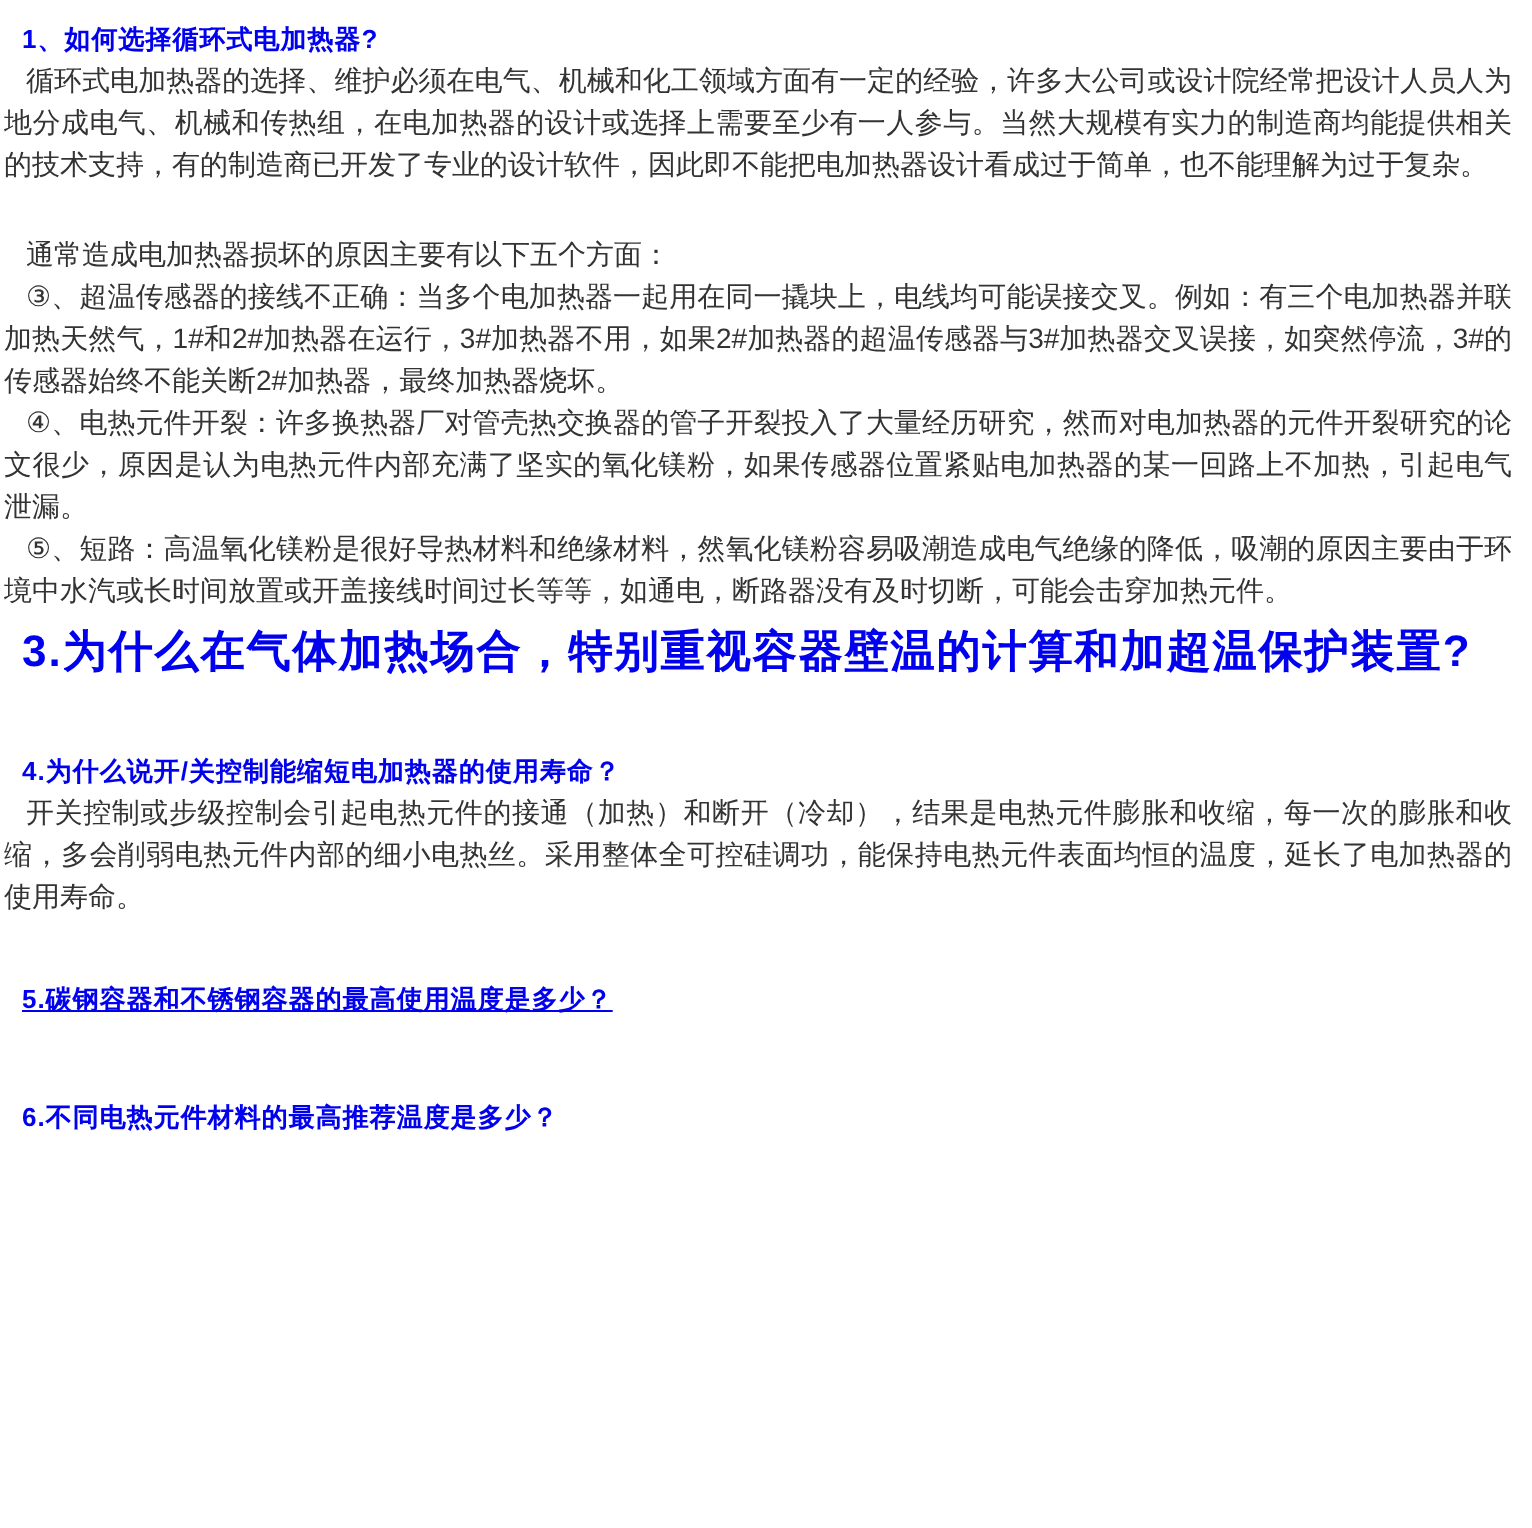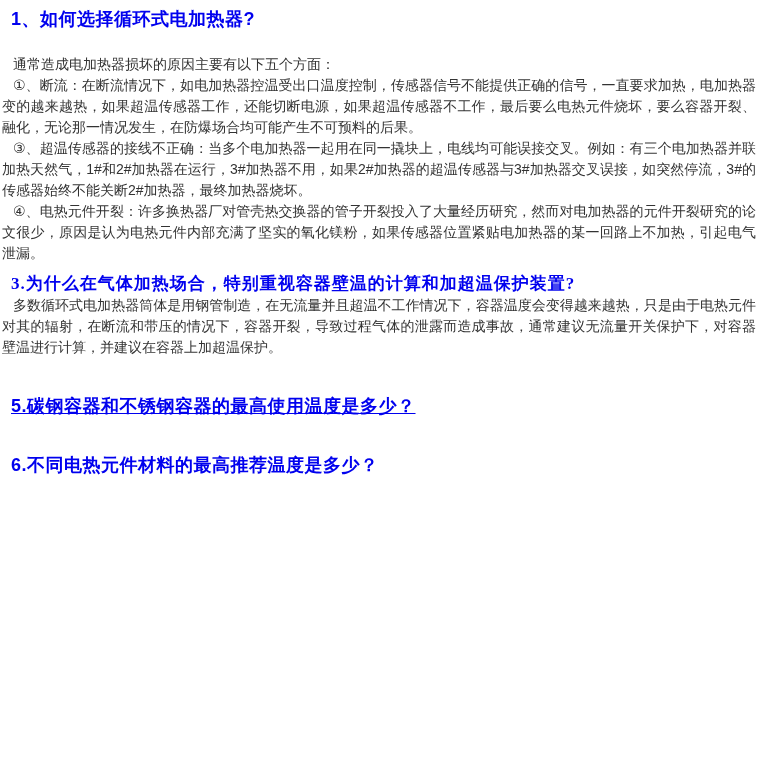--- a/index.html
+++ b/index.html
@@ -16,70 +16,72 @@
     box-sizing: border-box;
     width: 766px;
     padding: 9px 10px 0 2px;
     font-family: "Liberation Sans", "DejaVu Sans", sans-serif;
     font-size: 14px;
     color: #333333;
   }
   .sec { margin: 0; }
   .q {
     margin: 0;
-    font-size: 18px;
+    font-size: 13px;
     font-weight: bold;
     color: #0101ee;
     line-height: 21px;
     text-indent: 9px;
     letter-spacing: 0.5px;
   }
   .a {
     margin: 0;
     line-height: 21px;
     text-align: justify;
     text-indent: 11px;
   }
   
   .sec-3 .q {
-    font-family: Liberation Serif, serif;
-    font-size: 17px;
+    font-family: Liberation Sans, sans-serif;
+    font-size: 22px;
     line-height: 22px;
     letter-spacing: 1px;
     color: #1212e0;
   }
   
   .sec-2 { margin-top: 24px; }
   .sec-3 { margin-top: 9px; }
   .sec-4 { margin-top: 38px; }
   .sec-5 { margin-top: 30px; }
   .sec-6 { margin-top: 38px; }
 </style>
 </head>
 <body style="background: rgb(255, 255, 255);">
 
 <div class="doc" style="color: rgb(51, 51, 51);">
 
   <section class="sec sec-1">
     <h2 class="q" style="color: rgb(1, 1, 238);">1、如何选择循环式电加热器?</h2>
+    <p class="a">循环式电加热器的选择、维护必须在电气、机械和化工领域方面有一定的经验，许多大公司或设计院经常把设计人员人为地分成电气、机械和传热组，在电加热器的设计或选择上需要至少有一人参与。当然大规模有实力的制造商均能提供相关的技术支持，有的制造商已开发了专业的设计软件，因此即不能把电加热器设计看成过于简单，也不能理解为过于复杂。</p>
   </section>
 
   <section class="sec sec-2">
     <p class="a">通常造成电加热器损坏的原因主要有以下五个方面：</p>
-    <p class="a">①、断流：在断流情况下，如电加热器控温受出口温度控制，传感器信号不能提供正确的信号，一直要求加热，电加热器变的越来越热，如果超温传感器工作，还能切断电源，如果超温传感器不工作，最后要么电热元件烧坏，要么容器开裂、融化，无论那一情况发生，在防爆场合均可能产生不可预料的后果。</p>
     <p class="a">③、超温传感器的接线不正确：当多个电加热器一起用在同一撬块上，电线均可能误接交叉。例如：有三个电加热器并联加热天然气，1#和2#加热器在运行，3#加热器不用，如果2#加热器的超温传感器与3#加热器交叉误接，如突然停流，3#的传感器始终不能关断2#加热器，最终加热器烧坏。</p>
     <p class="a">④、电热元件开裂：许多换热器厂对管壳热交换器的管子开裂投入了大量经历研究，然而对电加热器的元件开裂研究的论文很少，原因是认为电热元件内部充满了坚实的氧化镁粉，如果传感器位置紧贴电加热器的某一回路上不加热，引起电气泄漏。</p>
+    <p class="a">⑤、短路：高温氧化镁粉是很好导热材料和绝缘材料，然氧化镁粉容易吸潮造成电气绝缘的降低，吸潮的原因主要由于环境中水汽或长时间放置或开盖接线时间过长等等，如通电，断路器没有及时切断，可能会击穿加热元件。</p>
   </section>
 
   <section class="sec sec-3">
     <h2 class="q" style="color: rgb(1, 1, 238);">3.为什么在气体加热场合，特别重视容器壁温的计算和加超温保护装置?</h2>
-    <p class="a">多数循环式电加热器筒体是用钢管制造，在无流量并且超温不工作情况下，容器温度会变得越来越热，只是由于电热元件对其的辐射，在断流和带压的情况下，容器开裂，导致过程气体的泄露而造成事故，通常建议无流量开关保护下，对容器壁温进行计算，并建议在容器上加超温保护。</p>
   </section>
 
   <section class="sec sec-4">
+    <h2 class="q" style="color: rgb(1, 1, 238);">4.为什么说开/关控制能缩短电加热器的使用寿命？</h2>
+    <p class="a">开关控制或步级控制会引起电热元件的接通（加热）和断开（冷却），结果是电热元件膨胀和收缩，每一次的膨胀和收缩，多会削弱电热元件内部的细小电热丝。采用整体全可控硅调功，能保持电热元件表面均恒的温度，延长了电加热器的使用寿命。</p>
   </section>
 
   <section class="sec sec-5">
     <h2 class="q" style="color: rgb(1, 1, 238); text-decoration: underline;">5.碳钢容器和不锈钢容器的最高使用温度是多少？</h2>
   </section>
 
   <section class="sec sec-6">
     <h2 class="q" style="color: rgb(1, 1, 238);">6.不同电热元件材料的最高推荐温度是多少？</h2>
 
   </section>

